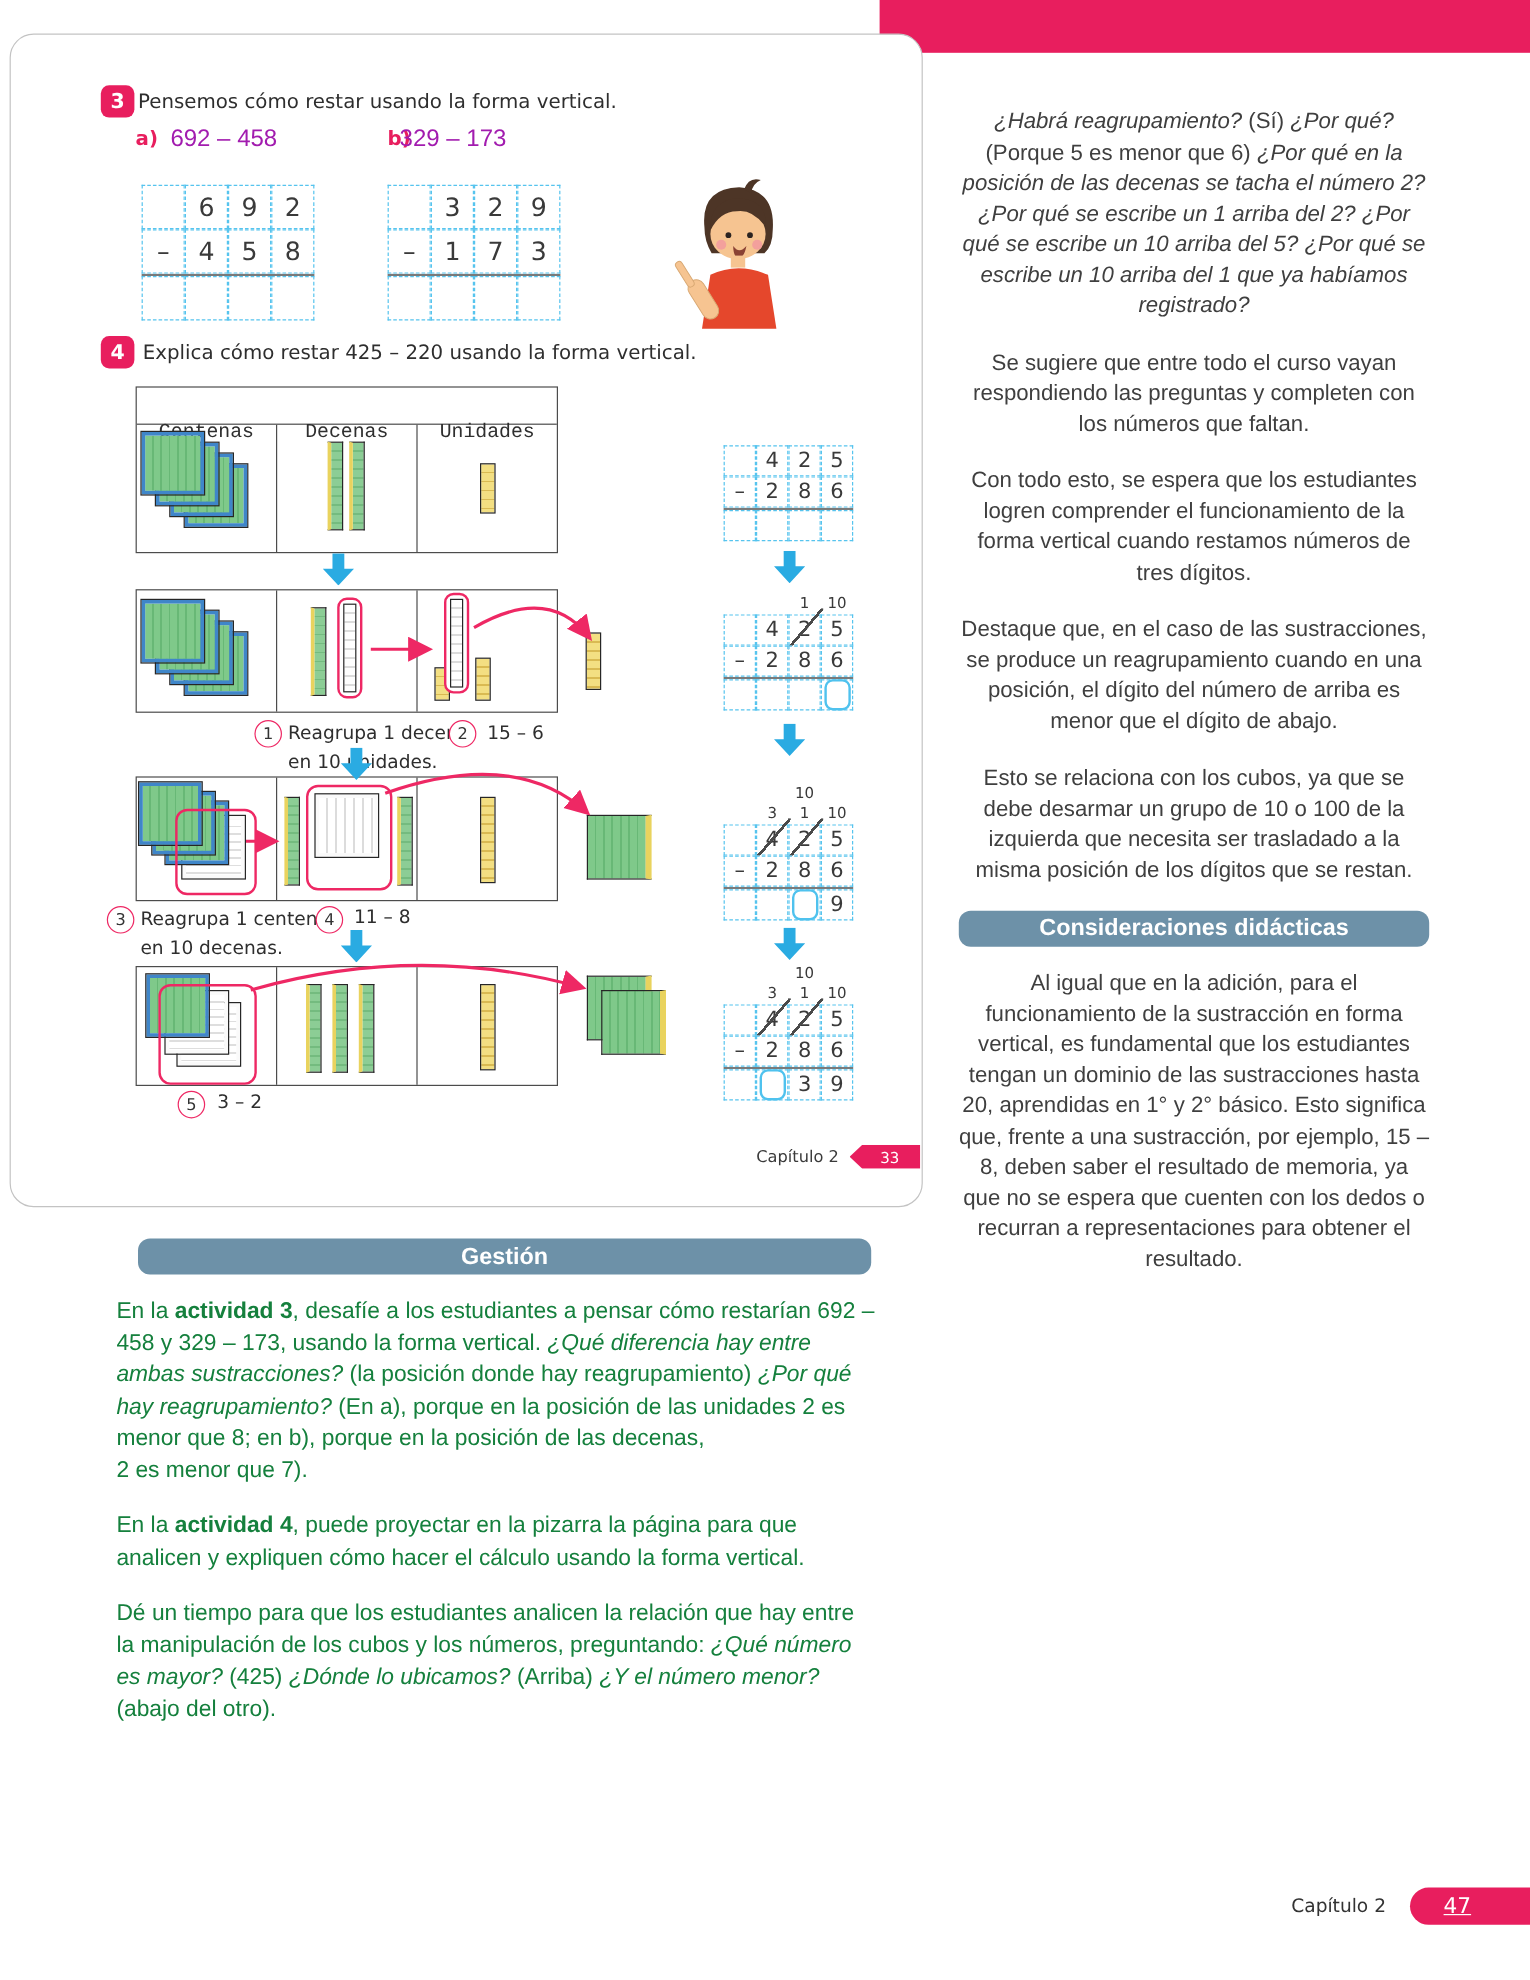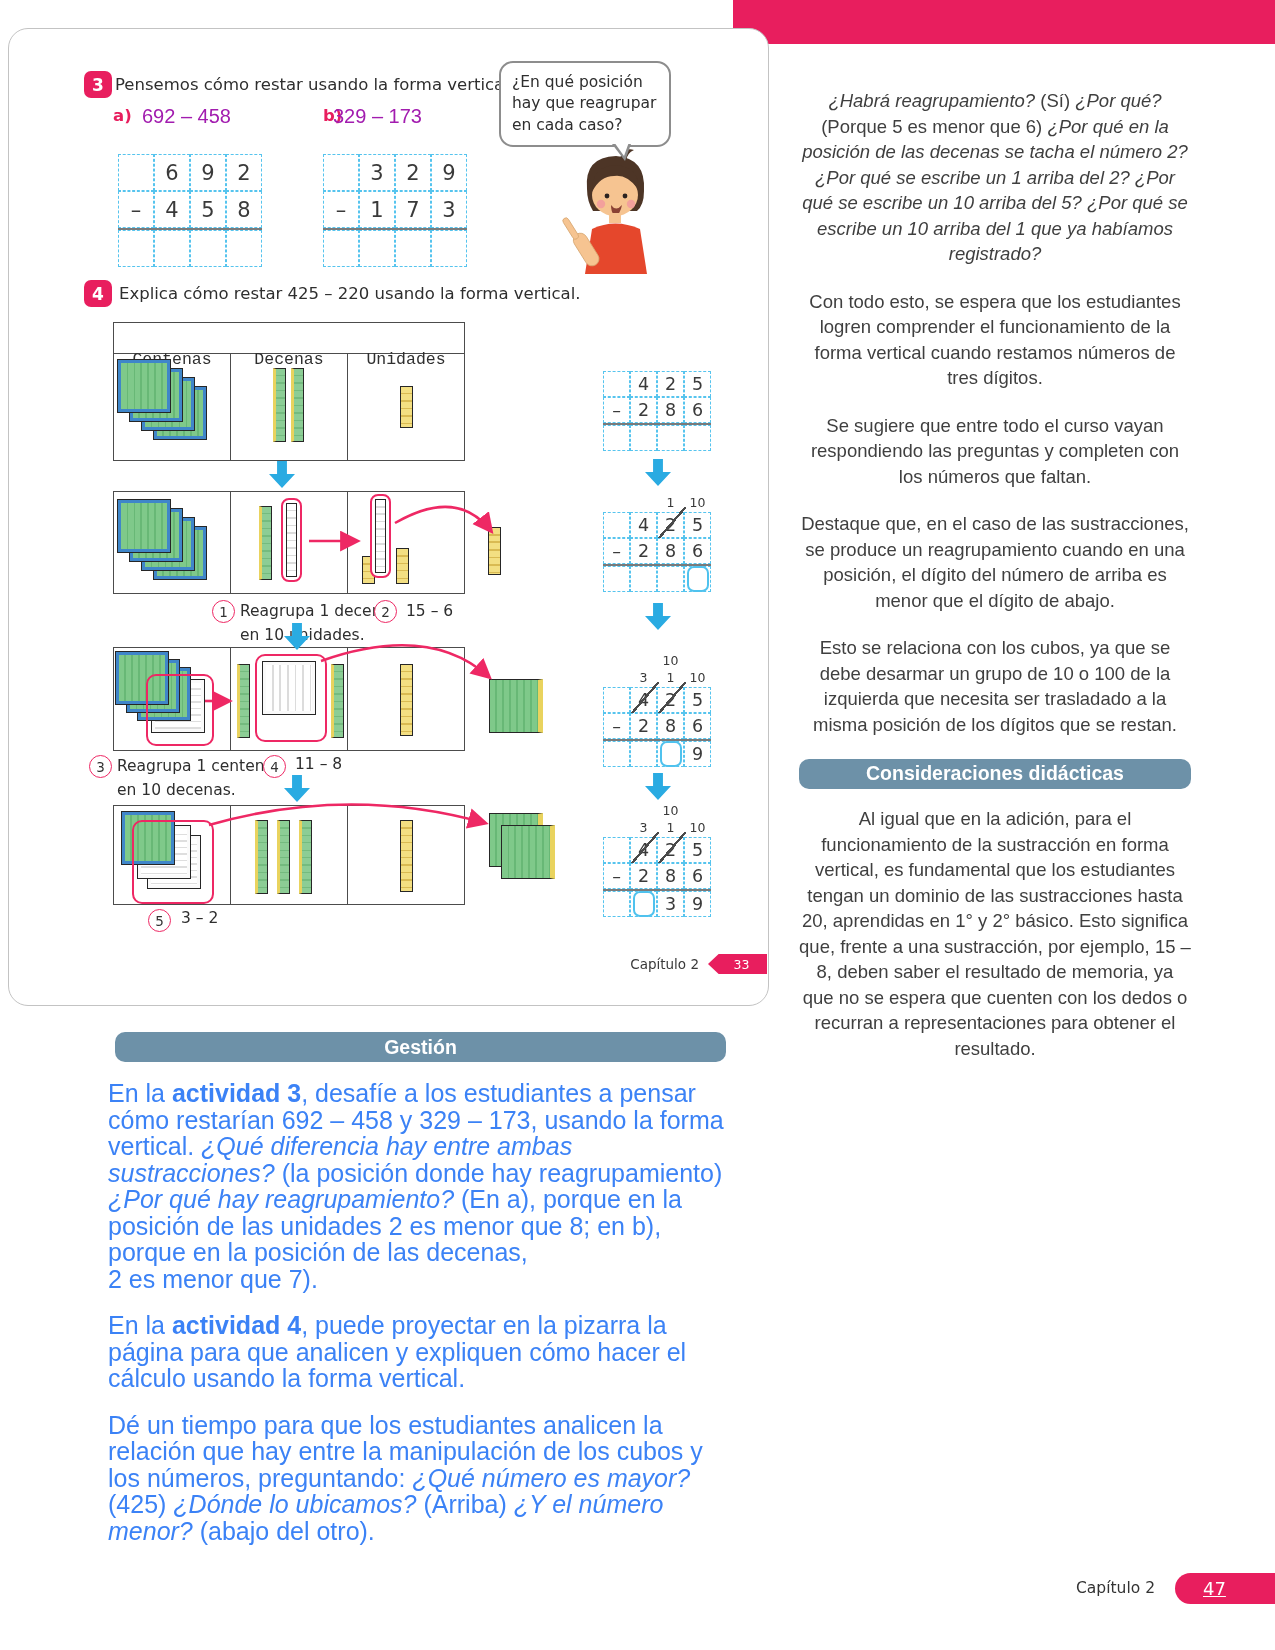--- a/index.html
+++ b/index.html
@@ -100,21 +100,21 @@
   .tcol{position:absolute;left:799px;top:88px;width:392px;font-size:18.5px;line-height:25.5px;color:#3f3f3f;}
   .tcol p{margin:0 0 22px 0;text-align:center;}
   .it{font-style:italic;}
   .bd{font-weight:bold;}
   .secheader{height:30px;background:#6d91a8;border-radius:10px;color:#fff;font-weight:bold;
        font-size:19.5px;display:flex;align-items:center;justify-content:center;}
   .tcol .secheader{margin:3px 0 17px 0;}
 
   
   .gheader{position:absolute;left:115px;top:1032px;width:611px;}
-  .gbody{position:absolute;left:108px;top:1080px;width:632px;font-size:25px;line-height:26.5px;color:#3b82f6;}
+  .gbody{position:absolute;left:97px;top:1080px;width:632px;font-size:19px;line-height:26.5px;color:#15803d;}
   .gbody p{margin:0 0 20px 0;}
 
   svg.overlay{position:absolute;left:0;top:0;z-index:10;pointer-events:none;}
 </style>
 </head>
 <body>
 
 <div id="page">
 
   <div id="topbar"></div>
@@ -162,24 +162,20 @@
           <div class="scell">3</div>
         </div>
         <div class="srow ans">
           <div class="scell"></div>
           <div class="scell"></div>
           <div class="scell"></div>
           <div class="scell"></div>
         </div>
       </div>
 
-    <div class="bubble">
-      <span>¿En qué posición hay que reagrupar en cada caso?</span>
-      <div class="tail"></div>
-    </div>
     <svg id="boy" width="118" height="128" viewBox="0 0 118 128">
       <path d="M33,42 Q30,10 62,9 Q92,11 90,44 Q90,58 83,64 L39,64 Q33,54 33,42 Z" fill="#4d3526"></path>
       <path d="M66,11 Q70,0 80,3 Q73,6 72,14 Z" fill="#4d3526"></path>
       <ellipse cx="61" cy="48" rx="23" ry="21" fill="#f6c491"></ellipse>
       <path d="M38,45 Q37,20 61,18 Q86,20 84,42 Q73,27 60,29 Q46,29 38,45 Z" fill="#4d3526"></path>
       <circle cx="53" cy="49" r="2.4" fill="#2b2320"></circle>
       <circle cx="71" cy="49" r="2.4" fill="#2b2320"></circle>
       <circle cx="47" cy="57" r="4.2" fill="#f3a09c"></circle>
       <circle cx="77" cy="57" r="4.2" fill="#f3a09c"></circle>
       <path d="M57,58 Q62,65 68,58 Q66,69 60,68 Q57,65 57,58 Z" fill="#8a4234"></path>
@@ -428,22 +424,22 @@
         <path d="M386,494 Q448,458 482,502" marker-end="url(#ah)"></path>
         <path d="M196,672 L220,672" marker-end="url(#ah)"></path>
         <path d="M312,632 Q420,594 480,648" marker-end="url(#ah)"></path>
         <path d="M200,796 Q340,756 476,794" marker-end="url(#ah)"></path>
       </g>
     </svg>
   </div>
 
   <div class="tcol">
     <p><span class="it">¿Habrá reagrupamiento?</span><span> (Sí) </span><span class="it">¿Por qué?</span><span> (Porque 5 es menor que 6) </span><span class="it">¿Por qué en la posición de las decenas se tacha el número 2? ¿Por qué se escribe un 1 arriba del 2? ¿Por qué se escribe un 10 arriba del 5? ¿Por qué se escribe un 10 arriba del 1 que ya habíamos registrado?</span></p>
+    <p>Se sugiere que entre todo el curso vayan respondiendo las preguntas y completen con los números que faltan.</p>
     <p>Con todo esto, se espera que los estudiantes logren comprender el funcionamiento de la forma vertical cuando restamos números de tres dígitos.</p>
-    <p>Se sugiere que entre todo el curso vayan respondiendo las preguntas y completen con los números que faltan.</p>
     <p>Destaque que, en el caso de las sustracciones, se produce un reagrupamiento cuando en una posición, el dígito del número de arriba es menor que el dígito de abajo.</p>
     <p>Esto se relaciona con los cubos, ya que se debe desarmar un grupo de 10 o 100 de la izquierda que necesita ser trasladado a la misma posición de los dígitos que se restan.</p>
     <div class="secheader">Consideraciones didácticas</div>
     <p>Al igual que en la adición, para el funcionamiento de la sustracción en forma vertical, es fundamental que los estudiantes tengan un dominio de las sustracciones hasta 20, aprendidas en 1° y 2° básico. Esto significa que, frente a una sustracción, por ejemplo, 15 – 8, deben saber el resultado de memoria, ya que no se espera que cuenten con los dedos o recurran a representaciones para obtener el resultado.</p>
   </div>
 
   <div class="secheader gheader">Gestión</div>
   <div class="gbody">
     <p><span>En la </span><span class="bd">actividad 3</span><span>, desafíe a los estudiantes a pensar cómo restarían 692 – 458 y 329 – 173, usando la forma vertical. </span><span class="it">¿Qué diferencia hay entre ambas sustracciones?</span><span> (la posición donde hay reagrupamiento) </span><span class="it">¿Por qué hay reagrupamiento?</span><span> (En a), porque en la posición de las unidades 2 es menor que 8; en b), porque en la posición de las decenas,</span><br><span>2 es menor que 7).</span></p>
     <p><span>En la </span><span class="bd">actividad 4</span><span>, puede proyectar en la pizarra la página para que analicen y expliquen cómo hacer el cálculo usando la forma vertical.</span></p>

